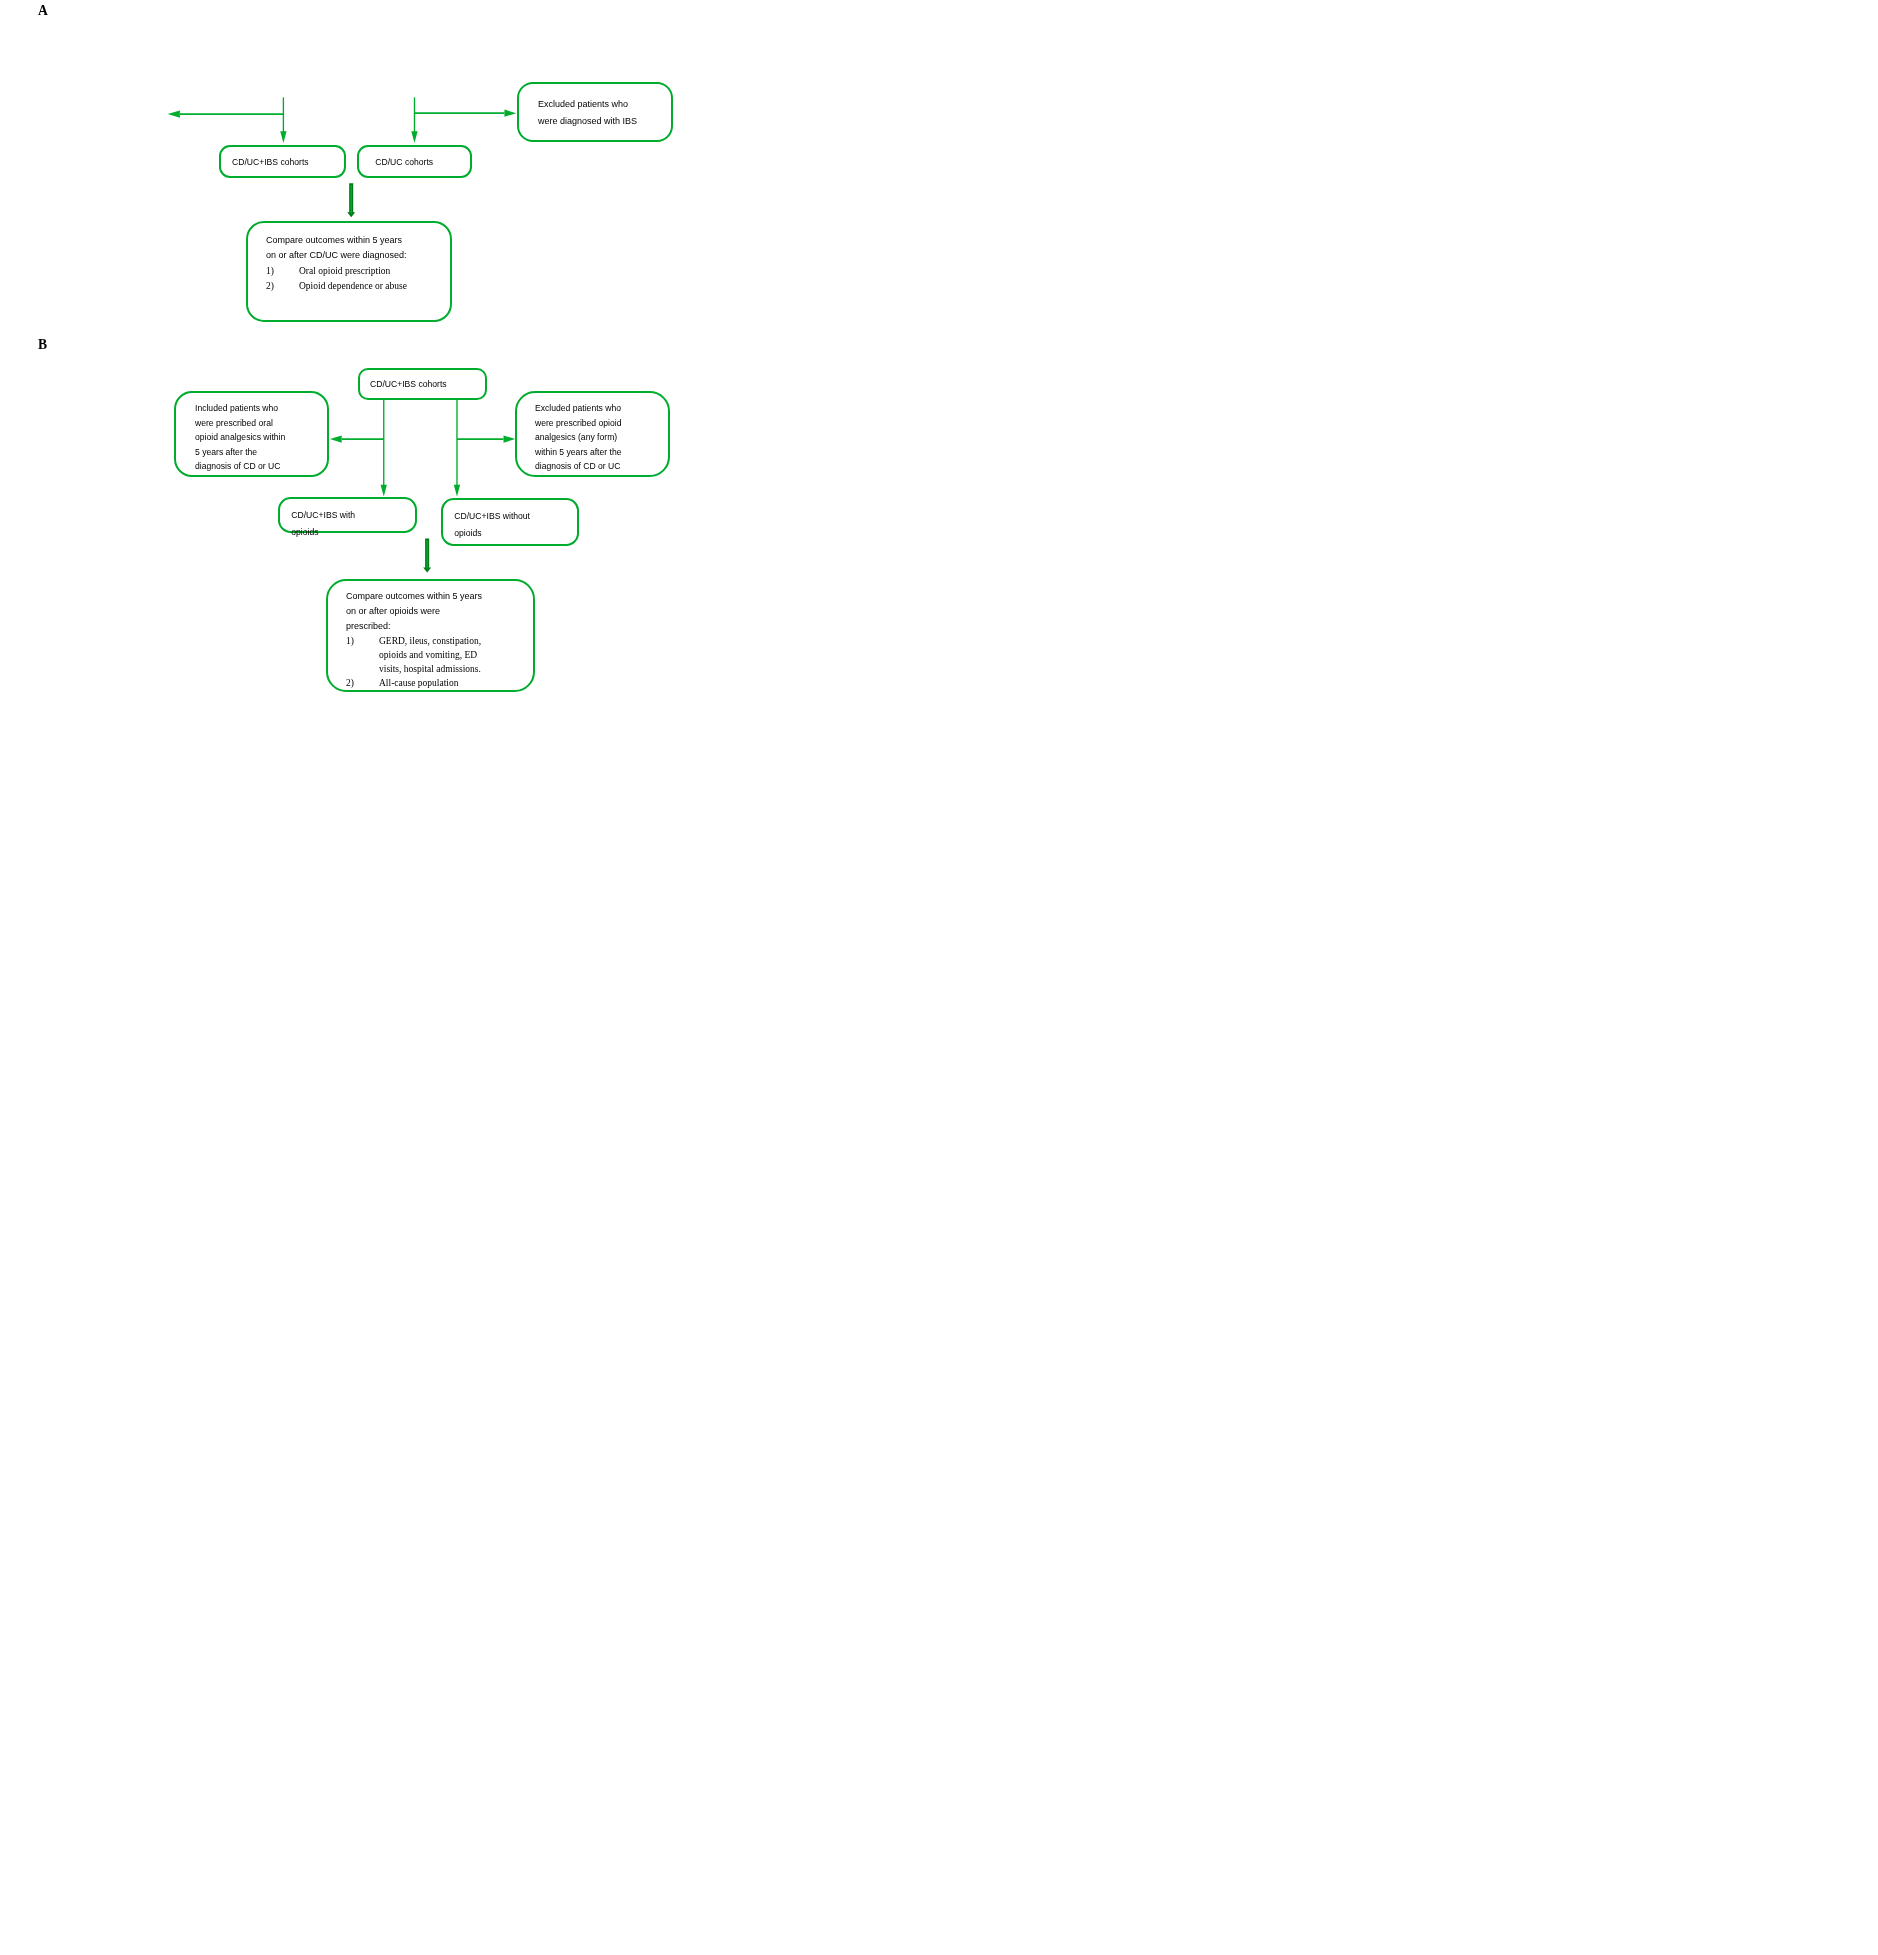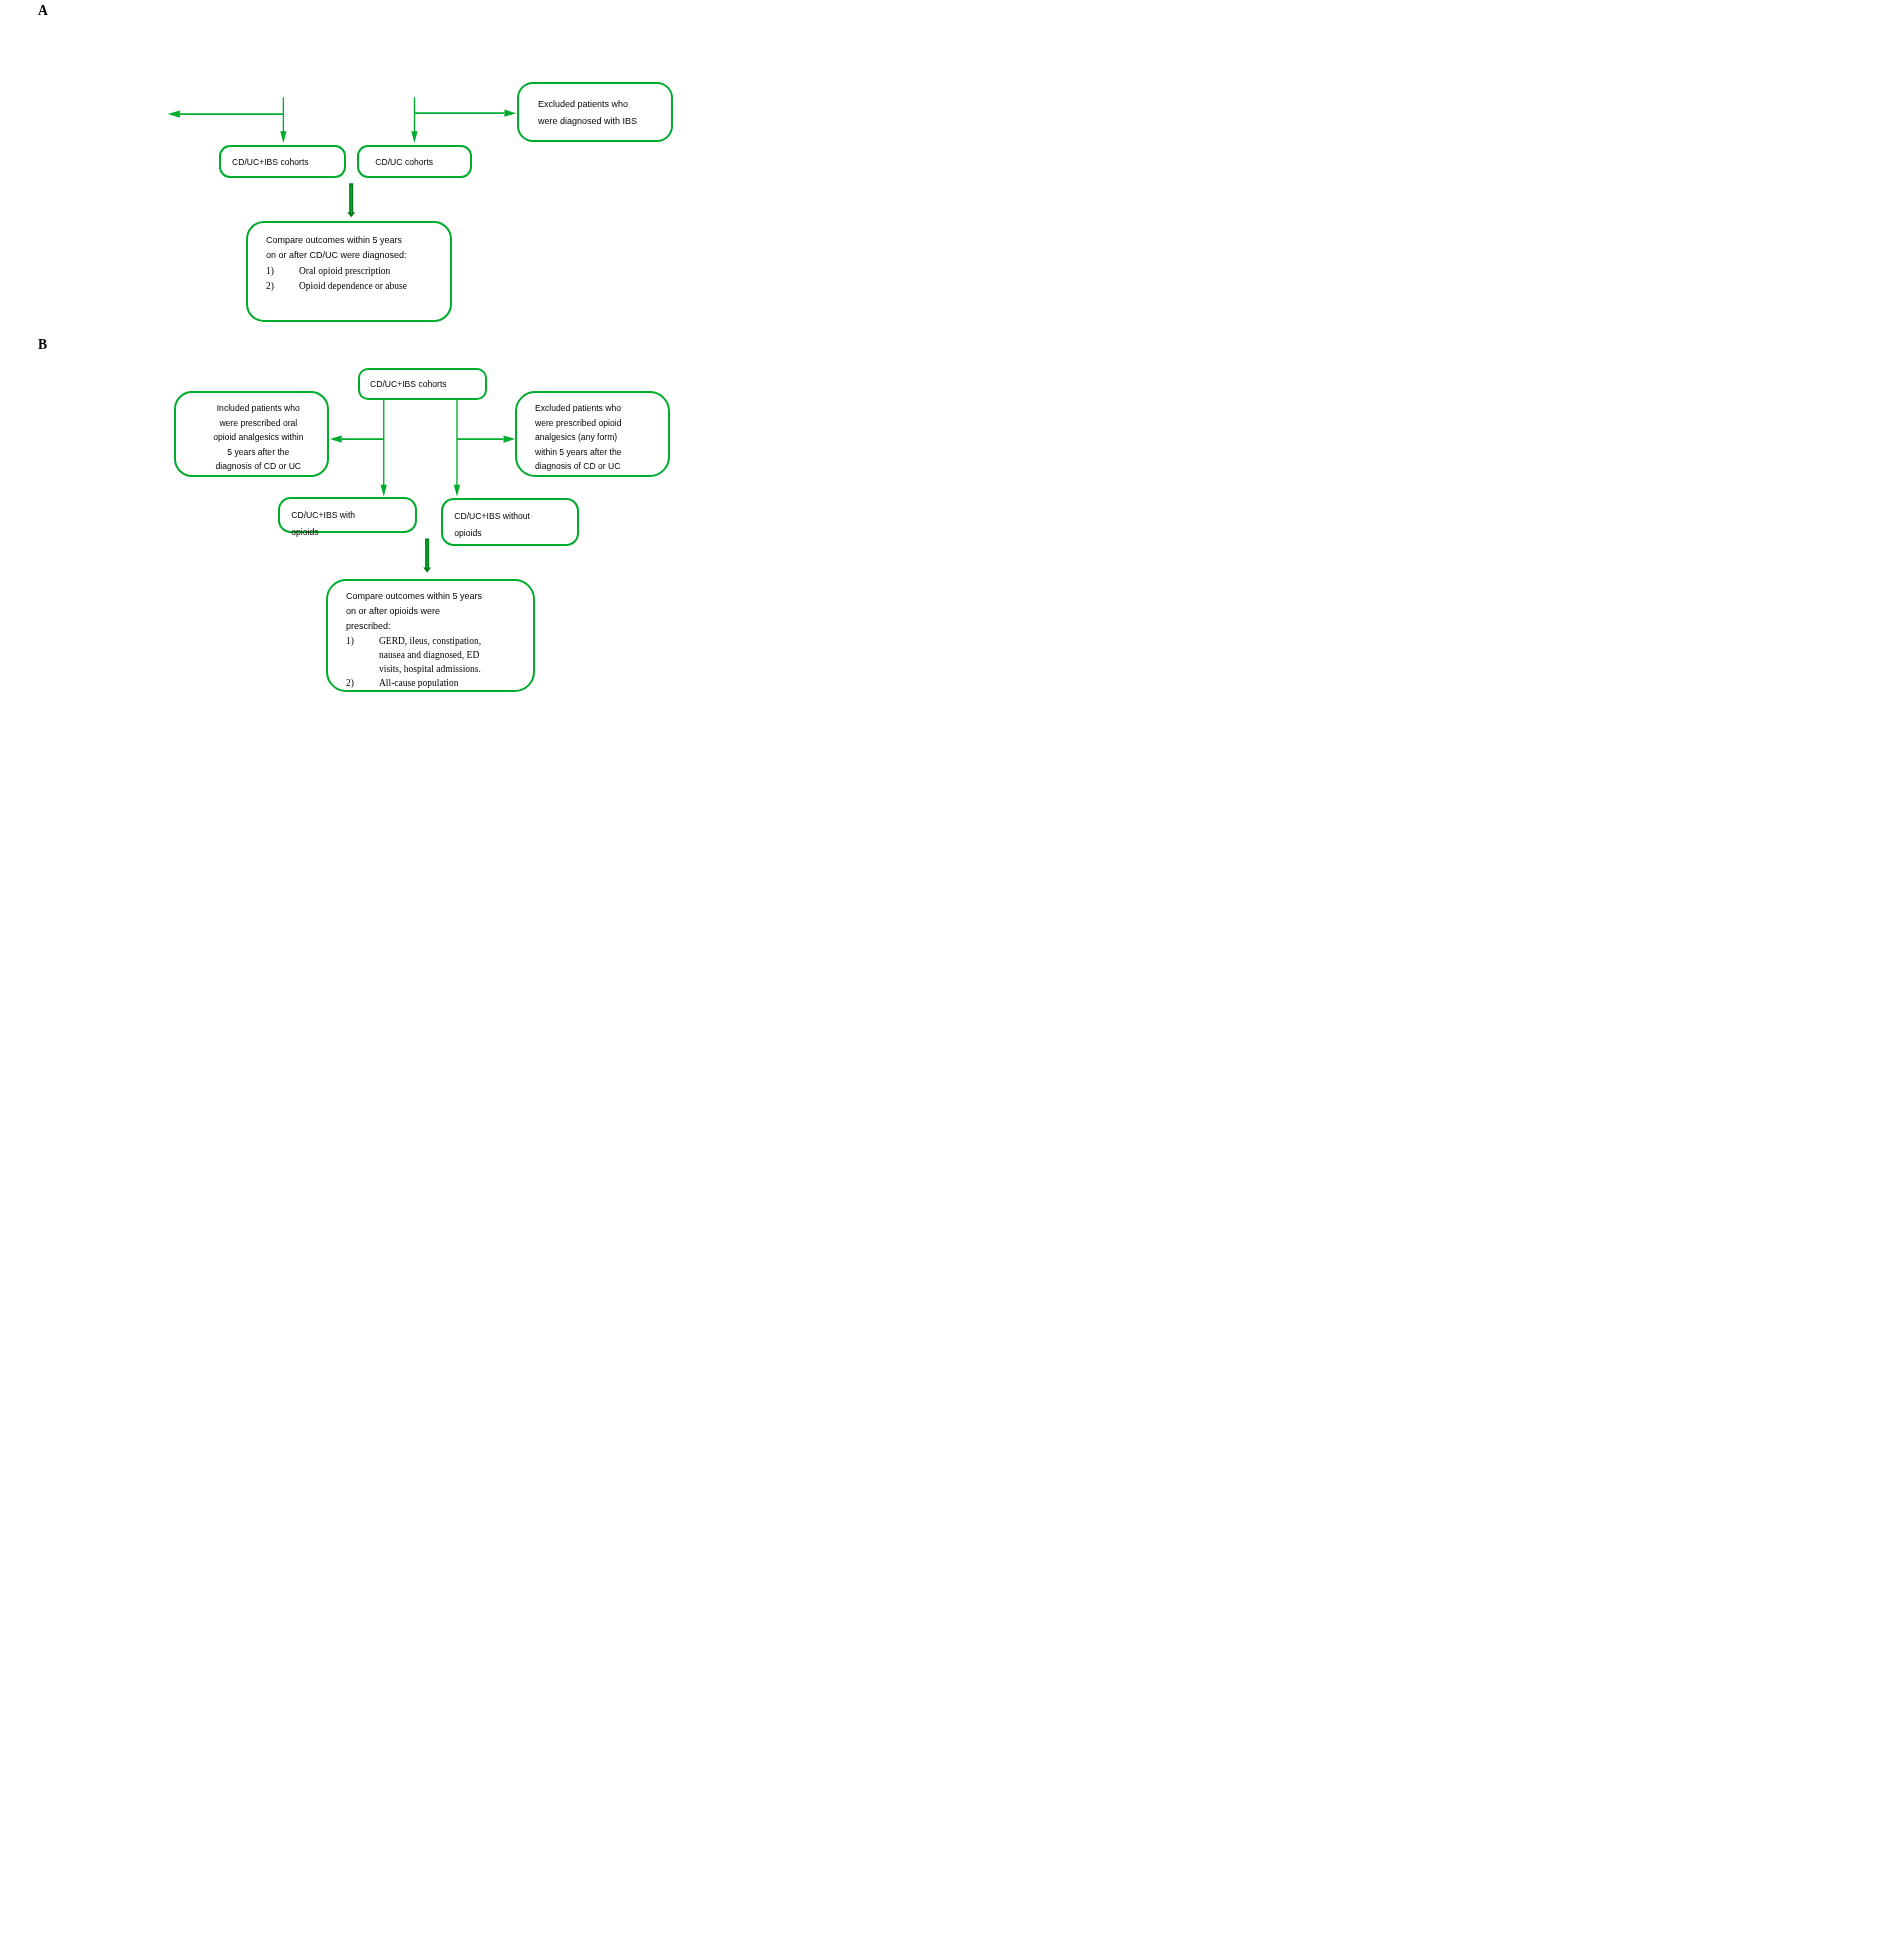--- a/index.html
+++ b/index.html
@@ -33,21 +33,21 @@
   }
   
   .box-study-a{left:212px;top:15px;width:278px;height:82px;border-radius:13.6px;padding:11.8px 8.1px 0 20.3px;font-size:9px;line-height:16.7px;}
   .box-included-a{left:4.5px;top:63px;width:163px;height:118px;border-radius:20.3px;padding:9px 6.3px 0 20px;font-size:8.1px;line-height:13px;}
   .box-excluded-a{left:517px;top:82px;width:156px;height:60px;border-radius:16px;padding:11.8px 6.3px 0 19px;font-size:9px;line-height:16.7px;}
   .box-cohort-ibs-a{left:219px;top:145px;width:127px;height:33px;border-radius:11px;padding:10.4px 4.5px 0 11px;font-size:8.6px;line-height:11.3px;}
   .box-cohort-cduc-a{left:357px;top:145px;width:115px;height:33px;border-radius:11px;padding:10.4px 4.5px 0 16.3px;font-size:8.6px;line-height:11.3px;}
   .box-compare-a{left:246px;top:221px;width:206px;height:101px;border-radius:18px;padding:10px 8.1px 0 18px;font-size:9px;line-height:15.4px;}
   
   .box-cohort-b{left:358px;top:368px;width:129px;height:32px;border-radius:10px;padding:9px 4.5px 0 10px;font-size:8.6px;line-height:11.3px;}
-  .box-included-b{left:174px;top:391px;width:155px;height:86px;border-radius:18px;padding:8.1px 5.4px 0 19px;font-size:8.6px;line-height:14.5px;text-align:center;}
+  .box-included-b{left:174px;top:391px;width:155px;height:86px;border-radius:18px;padding:8.1px 5.4px 0 19px;font-size:8.6px;line-height:14.5px;}
   .box-excluded-b{left:515px;top:391px;width:155px;height:86px;border-radius:20.3px;padding:8.1px 5.4px 0 18px;font-size:8.6px;line-height:14.5px;}
   .box-with-b{left:278px;top:497px;width:139px;height:36px;border-radius:12.7px;padding:8.1px 4.5px 0 11.3px;font-size:8.6px;line-height:17px;}
   .box-without-b{left:441px;top:498px;width:138px;height:48px;border-radius:12.7px;padding:8.1px 4.5px 0 11.3px;font-size:8.6px;line-height:17px;}
   .box-compare-b{left:326px;top:579px;width:209px;height:113px;border-radius:20.3px;padding:8.1px 8.1px 0 18px;font-size:9px;line-height:15px;}
   
   .olist{margin:0;padding:0;}
   .olist .item{display:flex;align-items:flex-start;font-family:"Liberation Serif","DejaVu Serif",serif;}
   .box-compare-a .olist .item{font-size:9.5px;line-height:15.4px;}
   .box-compare-b .olist .item{font-size:9.5px;line-height:14px;}
   .olist .num{flex:none;width:33px;}
@@ -178,21 +178,21 @@
   </div>
 
   <div class="gbox box-compare-b">
     <span class="txt">Compare outcomes within 5 years
 on or after opioids were
 prescribed:</span>
     <div class="olist">
       <div class="item">
         <span class="num">1)</span>
         <span class="itext">GERD, ileus, constipation,
-nausea and diagnosed, ED
+opioids and vomiting, ED
 visits, hospital admissions.</span>
       </div>
       <div class="item">
         <span class="num">2)</span>
         <span class="itext">All-cause population</span>
       </div>
     </div>
   </div>
 
 </div>

